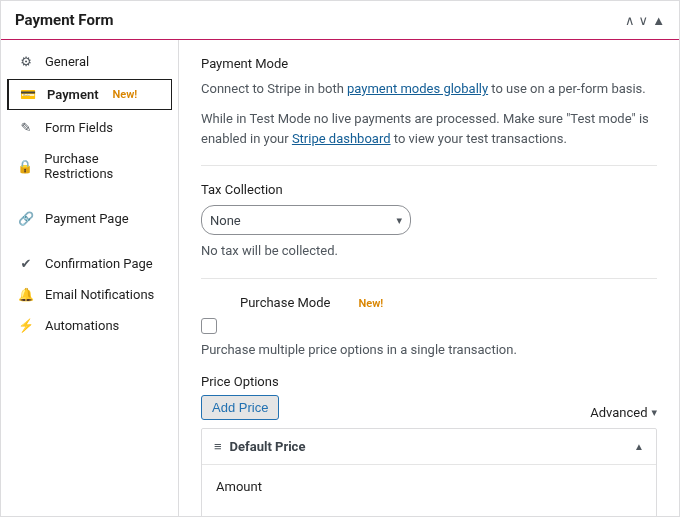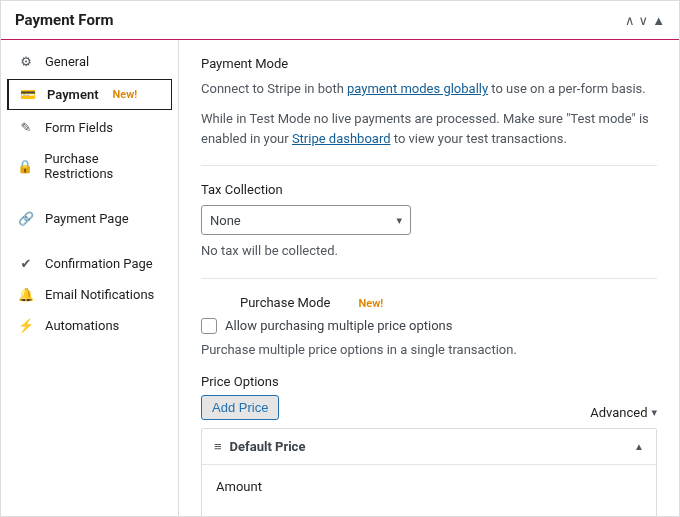--- a/index.html
+++ b/index.html
@@ -100,21 +100,21 @@
   .radio-opt.checked .radio-circle::after {
     content: ""; position: absolute; width: 8px; height: 8px;
     background: #2271b1; border-radius: 50%; top: 2px; left: 2px;
   }
   .helper {
     font-size: 13px; color: #50575e; line-height: 1.55; margin-bottom: 10px;
   }
   .helper a, .link { color: #135e96; text-decoration: underline; cursor: pointer; }
   .hr { border: 0; border-top: 1px solid #e5e5e5; margin: 16px 0; }
   .select {
-    width: 210px; height: 30px; border: 1px solid #8c8f94; border-radius: 3px;
+    width: 210px; height: 30px; border: 1px solid #8c8f94; border-radius: 13px;
     padding: 0 8px; display: flex; align-items: center; justify-content: space-between;
     font-size: 13px; background: #fff; cursor: pointer;
   }
   .checkbox-row { display: flex; align-items: center; gap: 8px; margin-bottom: 6px; }
   .checkbox {
     width: 16px; height: 16px; border: 1px solid #8c8f94; border-radius: 3px; background: #fff;
   }
   .price-head {
     display: flex; justify-content: space-between; align-items: flex-end; margin-bottom: 6px;
   }
@@ -207,21 +207,20 @@
       <div class="helper" style="margin-top:6px;">No tax will be collected.</div>
 
       <hr class="hr">
 
       <div style="display:flex;align-items:flex-end;gap:24px;margin-bottom:8px;padding-left:39px;">
         <span class="section-title" style="margin-bottom:0;">Purchase Mode</span>
         <span class="new-badge">New!</span>
       </div>
       <div class="checkbox-row">
         <span class="checkbox"></span>
-        <span>Allow purchasing multiple price options</span>
       </div>
       <div class="helper">Purchase multiple price options in a single transaction.</div>
 
       <div class="price-head" style="margin-top:14px;">
         <div>
           <div class="section-title" style="margin-bottom:6px;">Price Options</div>
           <button class="btn-outline">Add Price</button>
         </div>
         <div class="advanced">
           <span>Advanced</span>

